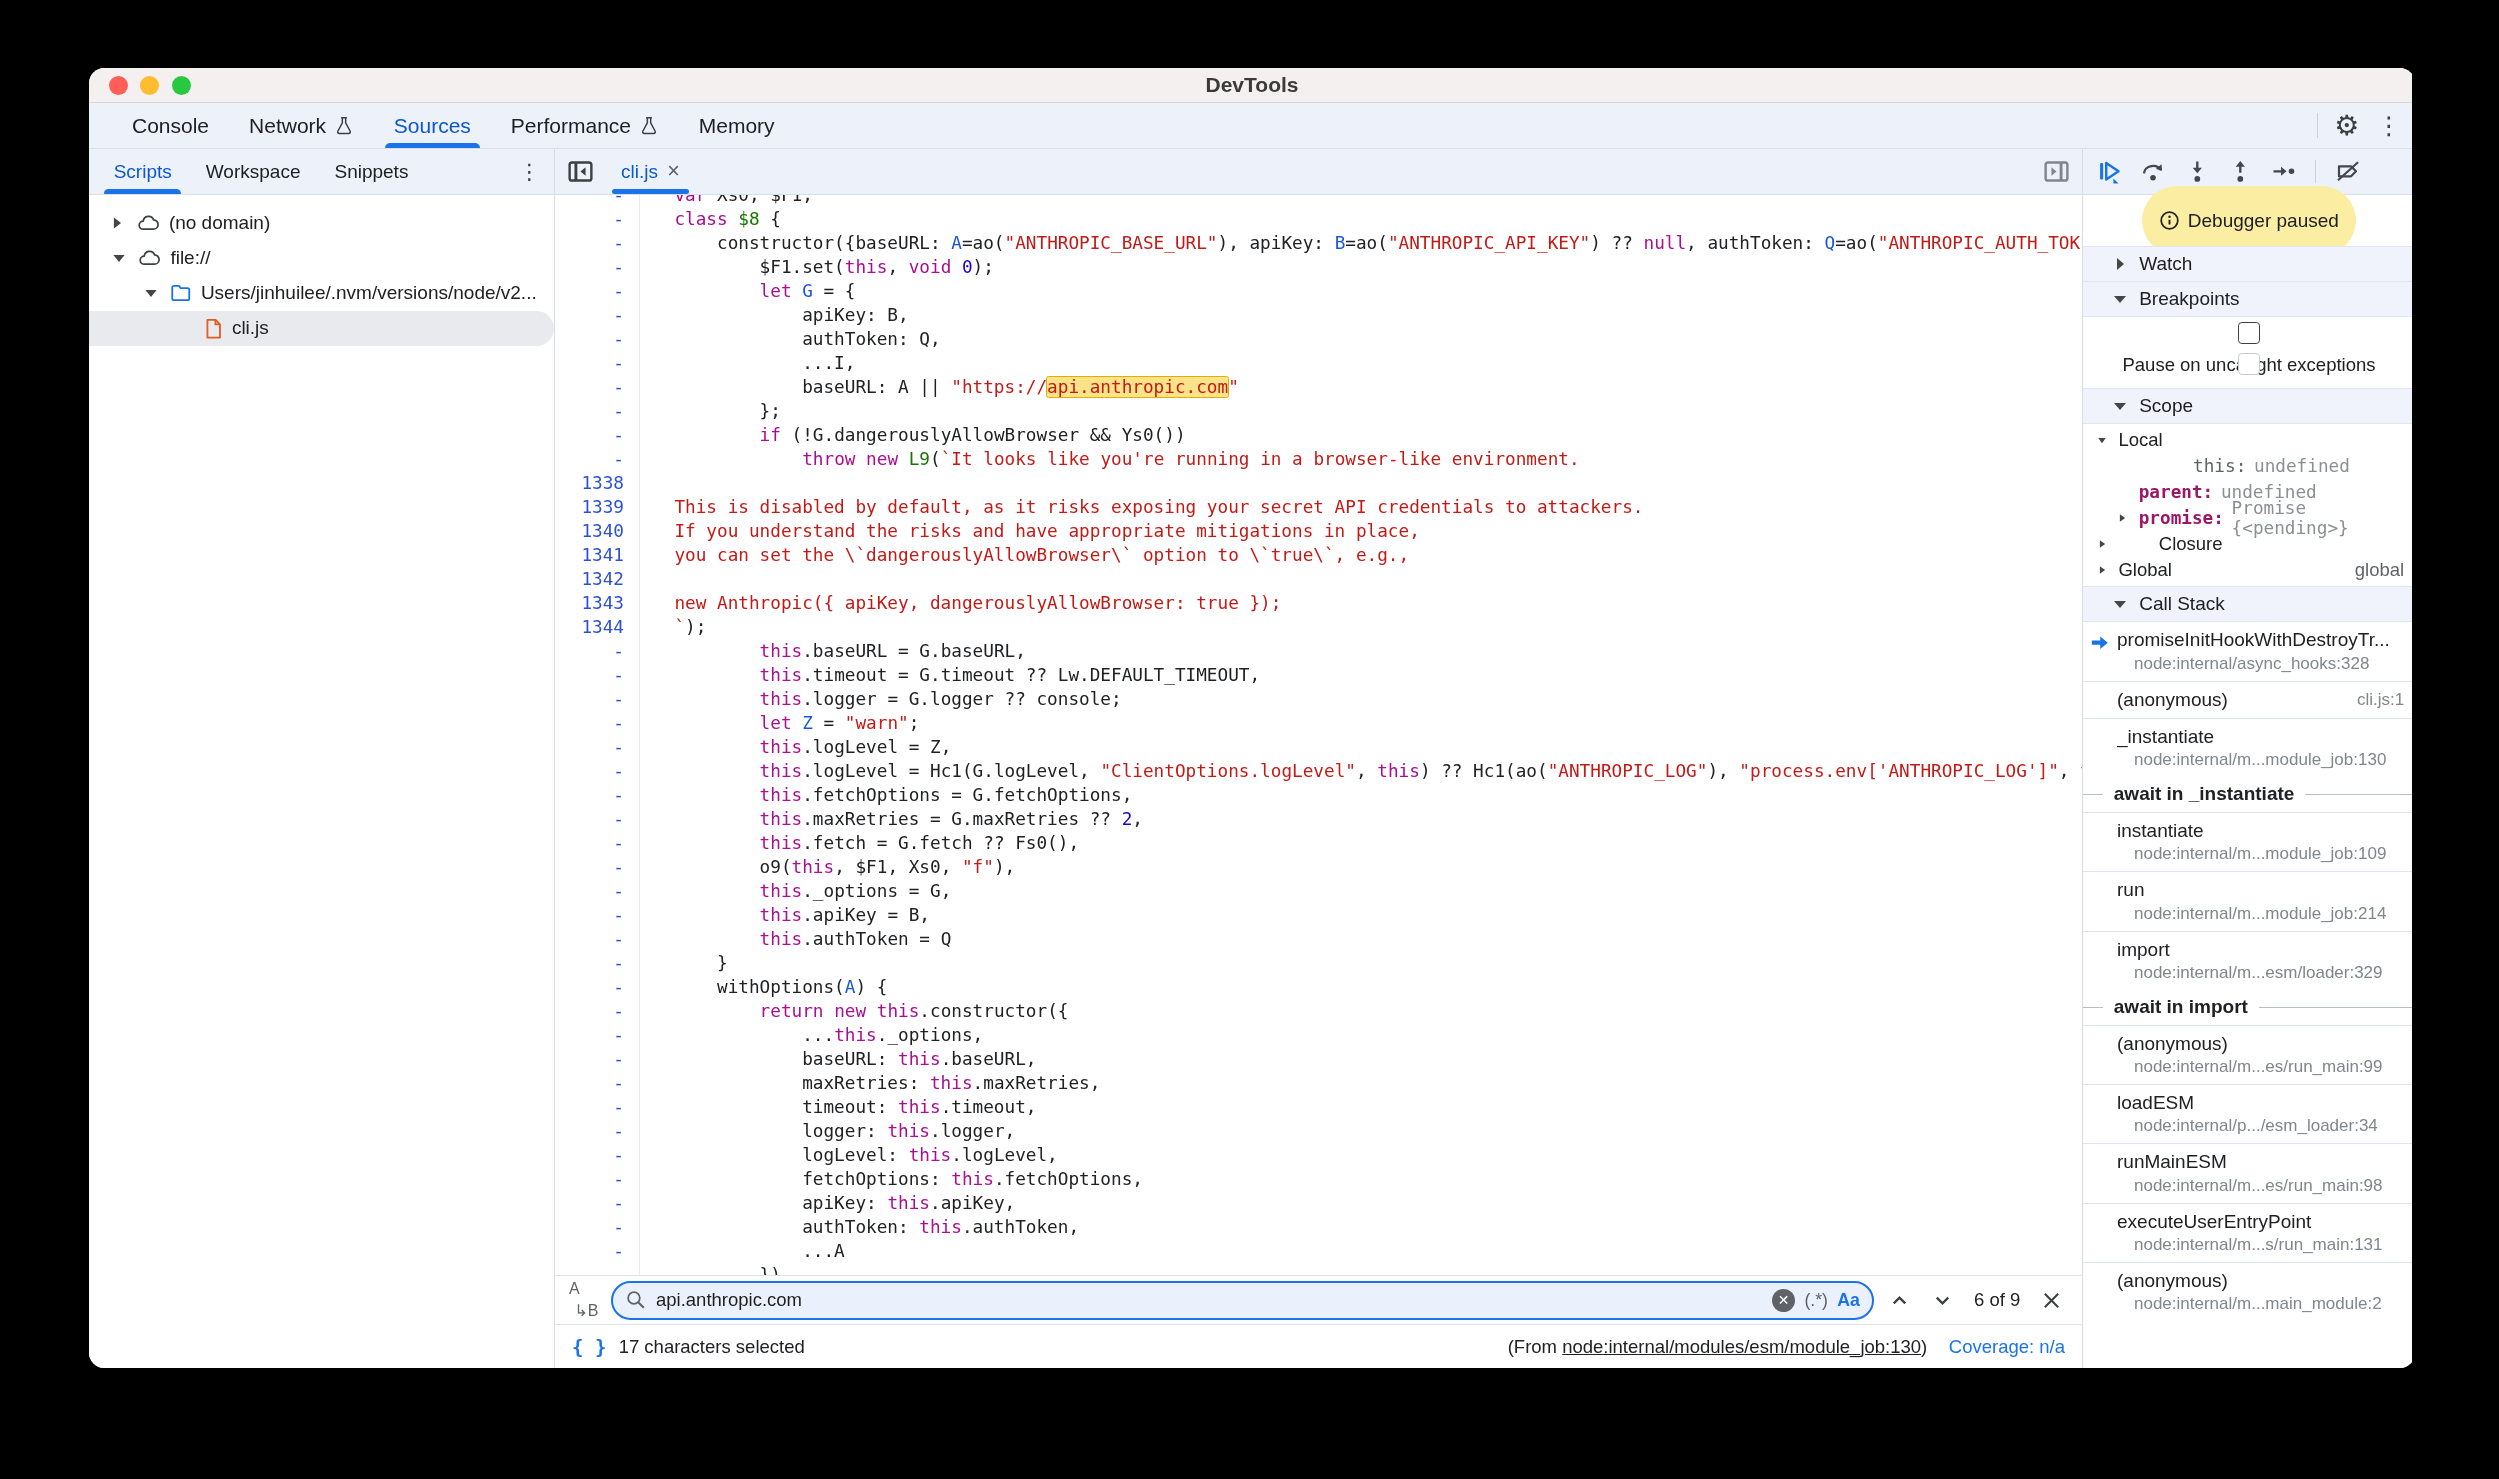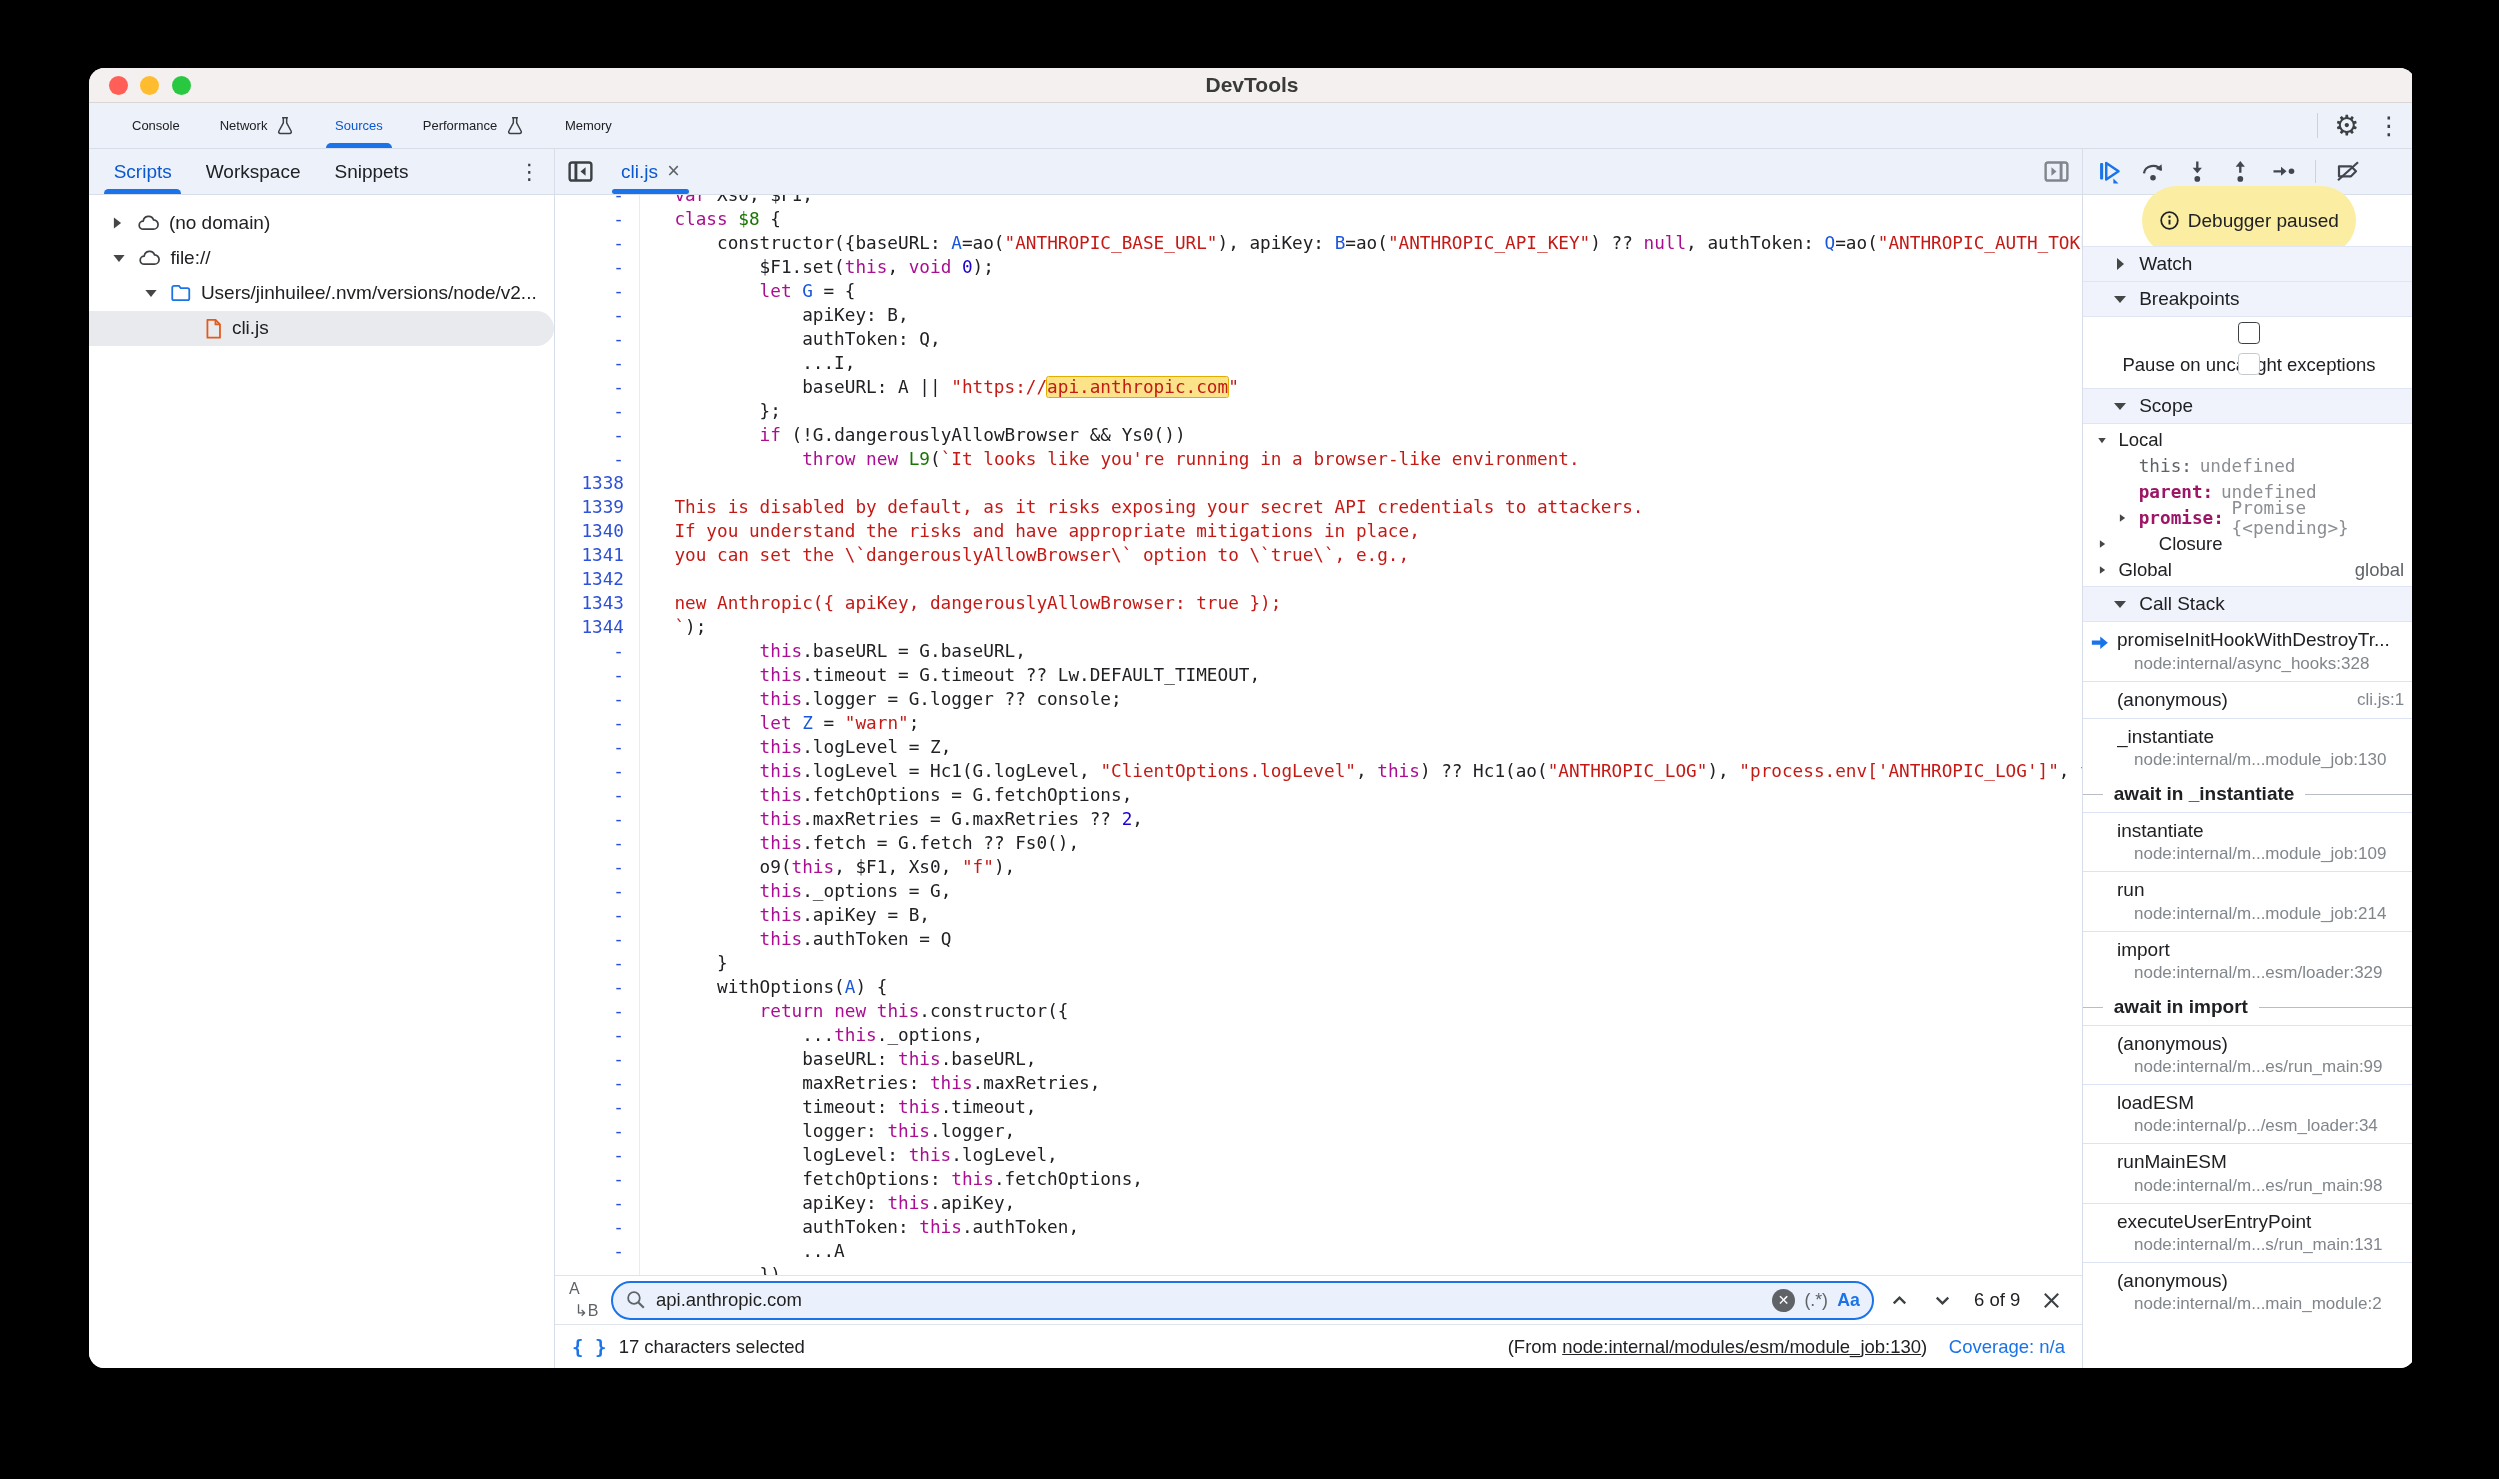--- a/index.html
+++ b/index.html
@@ -12,21 +12,21 @@
   .titlebar{height:34px;background:#f4f0ef;border-bottom:0.8px solid #dad6d5;position:relative;
             display:flex;align-items:center;justify-content:center;flex:none;}
   .title{font-size:21px;font-weight:700;color:#3a3a3a;}
   .lights{position:absolute;left:20px;top:0;height:100%;display:flex;align-items:center;gap:12.3px;}
   .light{width:19px;height:19px;border-radius:50%;}
   .l-red{background:#ff5f57}.l-yellow{background:#febc2e}.l-green{background:#28c840}
   
   .main-toolbar{height:45px;background:#edf1fa;border-bottom:0.8px solid #d8dee9;display:flex;
                 align-items:center;padding:0 14px 0 23px;flex:none;}
   .tabs{display:flex;height:100%;}
-  .tab{position:relative;display:flex;align-items:center;gap:7.7px;padding:0 20px;font-size:13px;
+  .tab{position:relative;display:flex;align-items:center;gap:7.7px;padding:0 20px;font-size:21px;
        color:#202124;cursor:default;}
   .tab.active{color:#0b57d0;}
   .tab.active::after{content:"";position:absolute;left:10.8px;right:10.8px;bottom:0;height:5.4px;
        background:#1a73e8;border-radius:5.4px 5.4px 0 0;}
   .toolbar-right{margin-left:auto;display:flex;align-items:center;gap:17px;}
   .vsep{width:0.8px;height:24.6px;background:#c9d2e3;}
   .gear{font-size:28px;line-height:28px;color:#3c4043;}
   .kebab{font-size:24.6px;color:#3c4043;letter-spacing:0;}
   
   .bodyrow{flex:1;display:flex;min-height:0;}
@@ -557,21 +557,21 @@
             </div>
           <span>Scope</span>
         </div>
         <div class="scope-body" id="scope-body">
             <div class="scope-row" style="padding-left: 10.8px;">
               <div class="tw">
                 <div class="tri-d" style="transform: scale(0.75);"></div>
               </div>
               <span>Local</span>
             </div>
-            <div class="scope-row" style="padding-left: 31px;">
+            <div class="scope-row" style="padding-left: 31px; justify-content: center;">
               <div class="tw"></div>
               <span class="mono sc-gray">this: </span>
               <span class="mono sc-val">undefined</span>
             </div>
             <div class="scope-row" style="padding-left: 31px;">
               <div class="tw"></div>
               <span class="mono sc-prop">parent: </span>
               <span class="mono sc-val">undefined</span>
             </div>
             <div class="scope-row" style="padding-left: 31px;">

